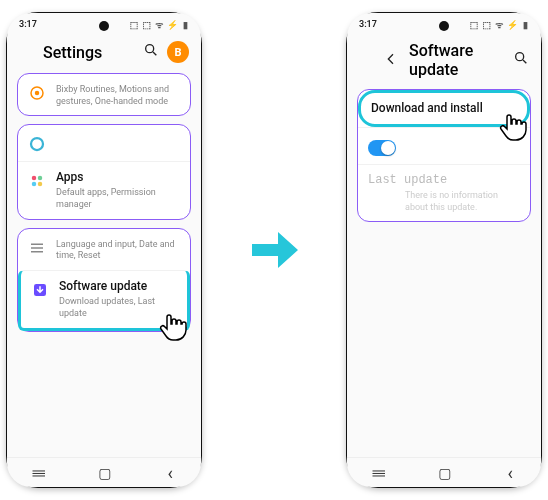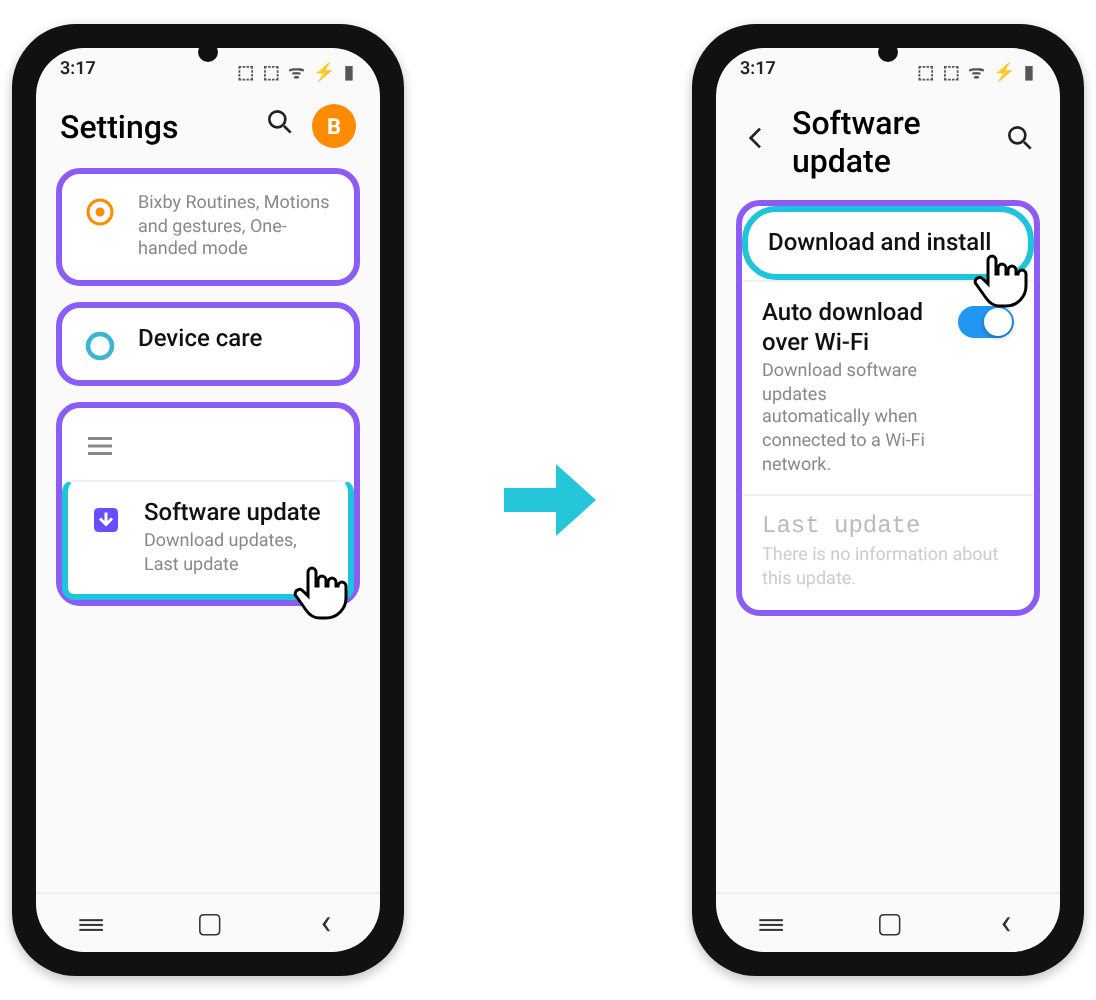--- a/index.html
+++ b/index.html
@@ -1,44 +1,44 @@
 <!DOCTYPE html>
 <html><head>
 <meta charset="utf-8">
 <style>
   * { box-sizing: border-box; margin: 0; padding: 0; }
   body { font-family: -apple-system, Roboto, Arial, sans-serif; background: #fff; width: 548px; height: 500px; position: relative; }
   .stage { display: flex; align-items: center; justify-content: space-between; padding: 12px 6px; }
-  .phone { width: 196px; height: 476px; background: #111; border-radius: 32px; padding: 12px; position: relative; box-shadow: 0 2px 6px rgba(0,0,0,.25); }
+  .phone { width: 196px; height: 476px; background: #111; border-radius: 32px; padding: 1px; position: relative; box-shadow: 0 2px 6px rgba(0,0,0,.25); }
   .phone-inner { width: 100%; height: 100%; background: #fafafa; border-radius: 24px; overflow: hidden; position: relative; display:flex; flex-direction:column;}
   .notch { position: absolute; top: 9px; left: 50%; transform: translateX(-50%); width: 10px; height: 10px; background: #111; border-radius: 50%; z-index:5;}
   .statusbar { height: 22px; display:flex; align-items:center; justify-content:space-between; padding:0 12px; font-size:9px; color:#222; font-weight:600;}
   .statusbar .right { letter-spacing:1px; color:#555;}
-  .header { display:flex; align-items:center; padding: 6px 12px 10px; gap:8px;}
+  .header { display:flex; align-items:center; padding: 6px 12px 10px; gap:8px;margin-left:24px;}
   .header .title { font-size:16px; font-weight:500; flex:1;}
   .header .back { font-size:14px; width:18px;}
   .avatar { width:22px; height:22px; border-radius:50%; background:#ff8c00; color:#fff; display:flex; align-items:center; justify-content:center; font-size:11px; font-weight:700;}
   .searchicon svg { width:16px; height:16px; }
   .content { flex:1; overflow:hidden; padding: 0 10px; }
-  .card { background:#fff; border-radius:12px; border:3px solid #8b5cf6; margin-bottom:8px; }
+  .card { background:#fff; border-radius:12px; border:1px solid #8b5cf6; margin-bottom:8px; }
   .item { display:flex; align-items:flex-start; padding:8px 10px; gap:10px; position:relative; }
   .item + .item { border-top:1px solid #f1f1f1; }
   .icon { width:18px; height:18px; flex:0 0 18px; display:flex; align-items:center; justify-content:center; margin-top:2px;}
   .item-body { flex:1; min-width:0;}
   .item-title { font-size:12px; color:#111; font-weight:500; line-height:1.25;}
   .item-sub { font-size:9px; color:#888; line-height:1.3; margin-top:2px;}
   .hl { border:3px solid #1ec4d9; border-radius:6px; }
   .toggle { width:28px; height:16px; border-radius:8px; background:#2196f3; position:relative; flex:0 0 28px; margin-top:4px;}
   .toggle::after { content:""; position:absolute; right:1px; top:1px; width:14px; height:14px; background:#fff; border-radius:50%; box-shadow:0 1px 2px rgba(0,0,0,.3);}
   .navbar { display:flex; justify-content:space-around; align-items:center; height:30px; border-top:1px solid #eee; font-size:14px; color:#333;}
   .arrow { flex:0 0 52px; display:flex; align-items:center; justify-content:center; }
   .arrow svg { width:52px; height:52px; }
   .hand { position:absolute; width:32px; height:32px; pointer-events:none; z-index:10;}
   .disabled .item-title { color:#bbb;font-family:Liberation Mono, monospace; }
-  .disabled .item-sub { color:#ccc; }
+  .disabled .item-sub { color:#ccc;margin-left:37px; }
 </style>
 </head>
 <body>
 
 <div class="stage">
 
   <div class="phone">
     <div class="notch"></div>
     <div class="phone-inner">
       <div class="statusbar">
@@ -70,34 +70,48 @@
           </div>
         </div>
         <div class="card">
           <div class="item">
             <span class="icon">
                 <svg viewBox="0 0 24 24">
                   <circle cx="12" cy="12" r="8" fill="none" stroke="#3bb4d6" stroke-width="3"></circle>
                 </svg>
               </span>
             <div class="item-body">
-              <div class="item-title">Device care</div>
+            </div>
+          </div>
+          <div class="item">
+            <span class="icon">
+                <svg viewBox="0 0 24 24">
+                  <circle cx="8" cy="8" r="3" fill="#f0506e"></circle>
+                  <circle cx="16" cy="8" r="3" fill="#6fcf97"></circle>
+                  <circle cx="8" cy="16" r="3" fill="#56ccf2"></circle>
+                  <circle cx="16" cy="16" r="3" fill="#f2c94c"></circle>
+                </svg>
+              </span>
+            <div class="item-body">
+              <div class="item-title">Apps</div>
+              <div class="item-sub">Default apps, Permission manager</div>
             </div>
           </div>
         </div>
         <div class="card">
           <div class="item">
             <span class="icon">
                 <svg viewBox="0 0 24 24" stroke="#888" stroke-width="2">
                   <line x1="4" y1="7" x2="20" y2="7"></line>
                   <line x1="4" y1="12" x2="20" y2="12"></line>
                   <line x1="4" y1="17" x2="20" y2="17"></line>
                 </svg>
               </span>
             <div class="item-body">
+              <div class="item-sub">Language and input, Date and time, Reset</div>
             </div>
           </div>
           <div class="item hl" style="position:relative;">
             <span class="icon">
                 <svg viewBox="0 0 24 24">
                   <rect x="4" y="4" width="16" height="16" rx="3" fill="#6a4cff"></rect>
                   <path d="M12 7 L12 15 M8 11 L12 15 L16 11" stroke="#fff" stroke-width="2" fill="none"></path>
                 </svg>
               </span>
             <div class="item-body">
@@ -150,24 +164,20 @@
         <div class="card">
           <div class="item hl" style="position:relative;border-radius:17px;">
             <div class="item-body">
               <div class="item-title">Download and install</div>
             </div>
             <svg class="hand" style="right:-2px; bottom:-18px;" viewBox="0 0 32 32">
                 <path d="M12 5c1 0 2 1 2 2v7h1v-3c0-1 1-2 2-2s2 1 2 2v3h1v-2c0-1 1-2 2-2s2 1 2 2v2h1c0-1 1-2 2-2s2 1 2 2v6c0 5-4 10-10 10h-3c-3 0-5-1-7-4l-5-7c-1-1 0-3 1-3 1-1 2 0 3 1l2 2V7c0-1 1-2 2-2z" fill="#fff" stroke="#000" stroke-width="1.5"></path>
               </svg>
           </div>
           <div class="item">
-            <div class="item-body">
-              <div class="item-title">Auto download over Wi-Fi</div>
-              <div class="item-sub">Download software updates automatically when connected to a Wi-Fi network.</div>
-            </div>
             <div class="toggle"></div>
           </div>
           <div class="item disabled">
             <div class="item-body">
               <div class="item-title">Last update</div>
               <div class="item-sub">There is no information about this update.</div>
             </div>
           </div>
         </div>
       </div>

